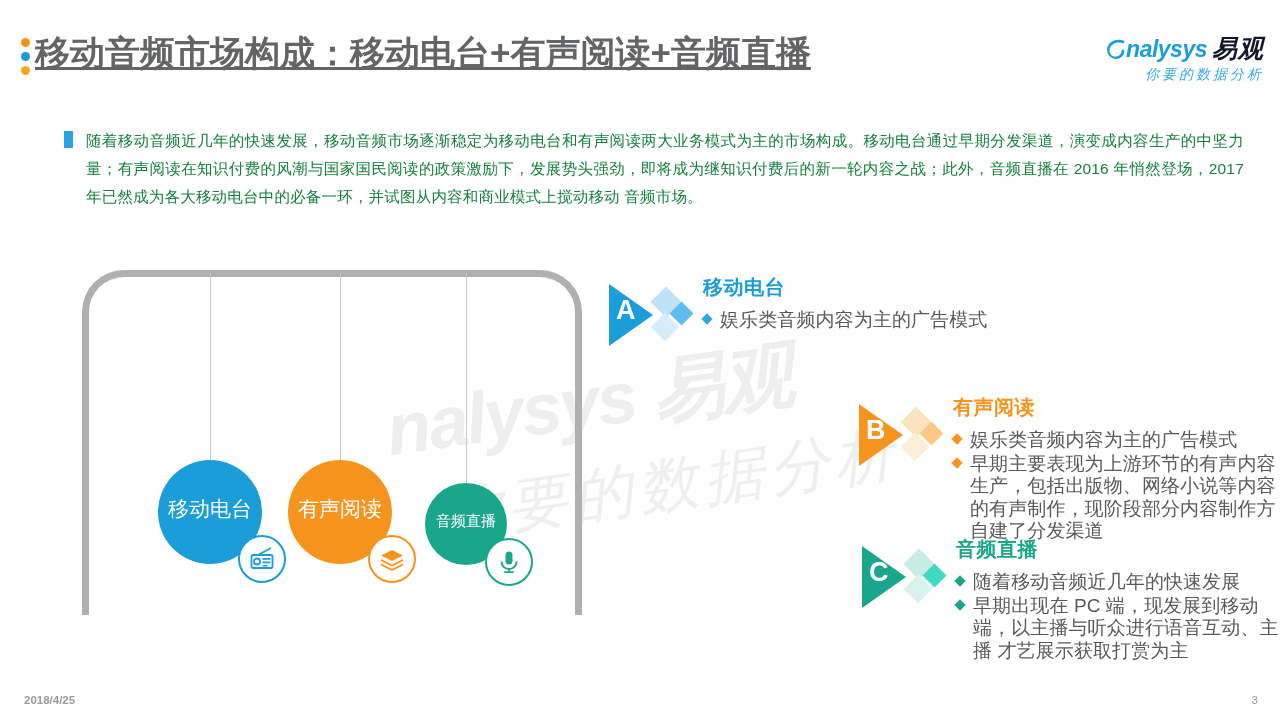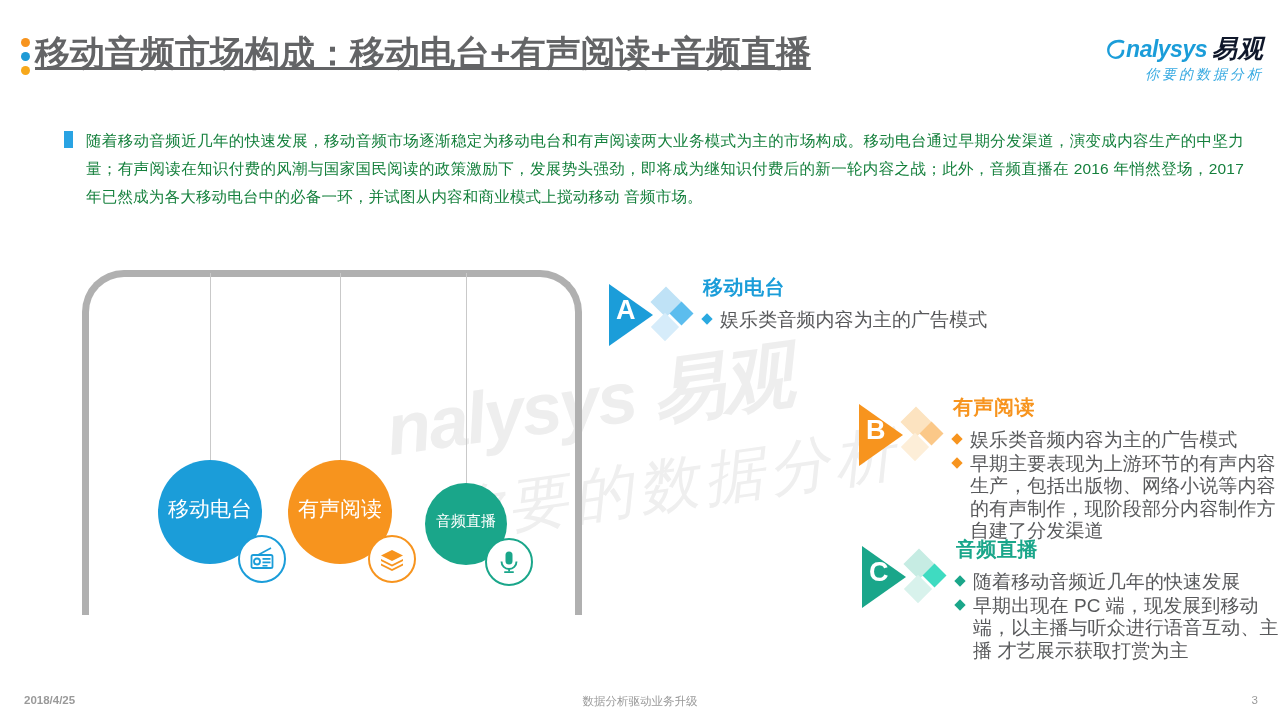--- a/index.html
+++ b/index.html
@@ -392,15 +392,14 @@
     <div class="sec-title" style="color:#1aa68a;">音频直播</div>
     <ul class="sec-list">
       <li><span class="bullet" style="background:#1aa68a;"></span><span>随着移动音频近几年的快速发展</span></li>
       <li><span class="bullet" style="background:#1aa68a;"></span><span>早期出现在 PC 端，现发展到移动端，以主播与听众进行语音互动、主播 才艺展示获取打赏为主</span></li>
     </ul>
   </div>
 </div>
 
 <div class="footer">
   <span class="f-date">2018/4/25</span>
-  <span class="f-center">数据分析驱动业务升级</span>
   <span class="f-page">3</span>
 </div>
 
 </body></html>

